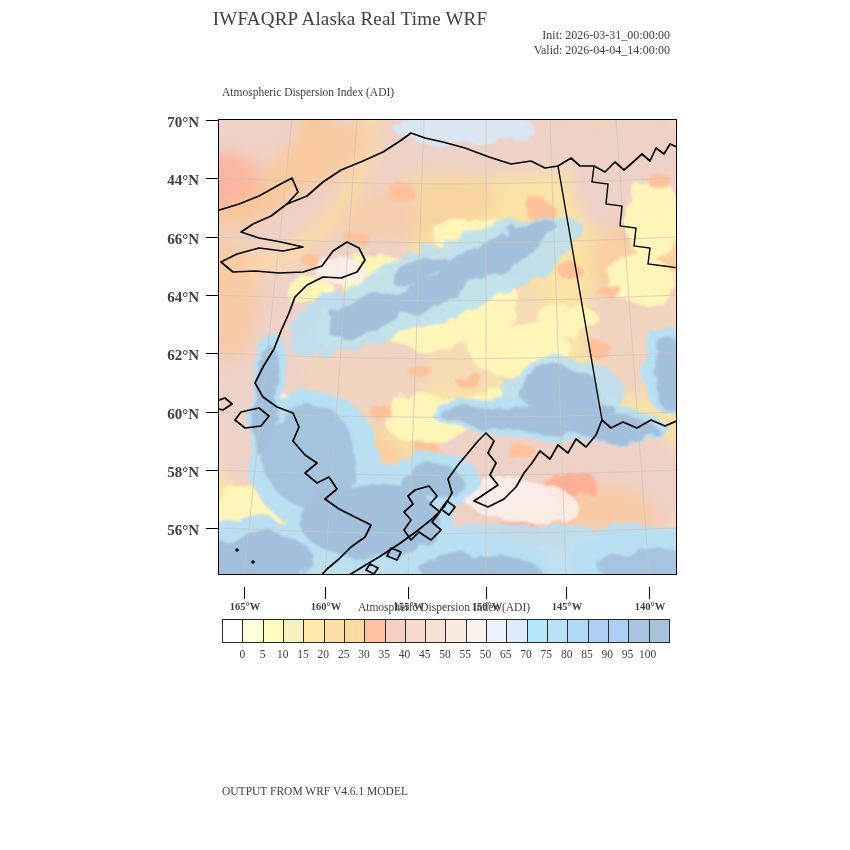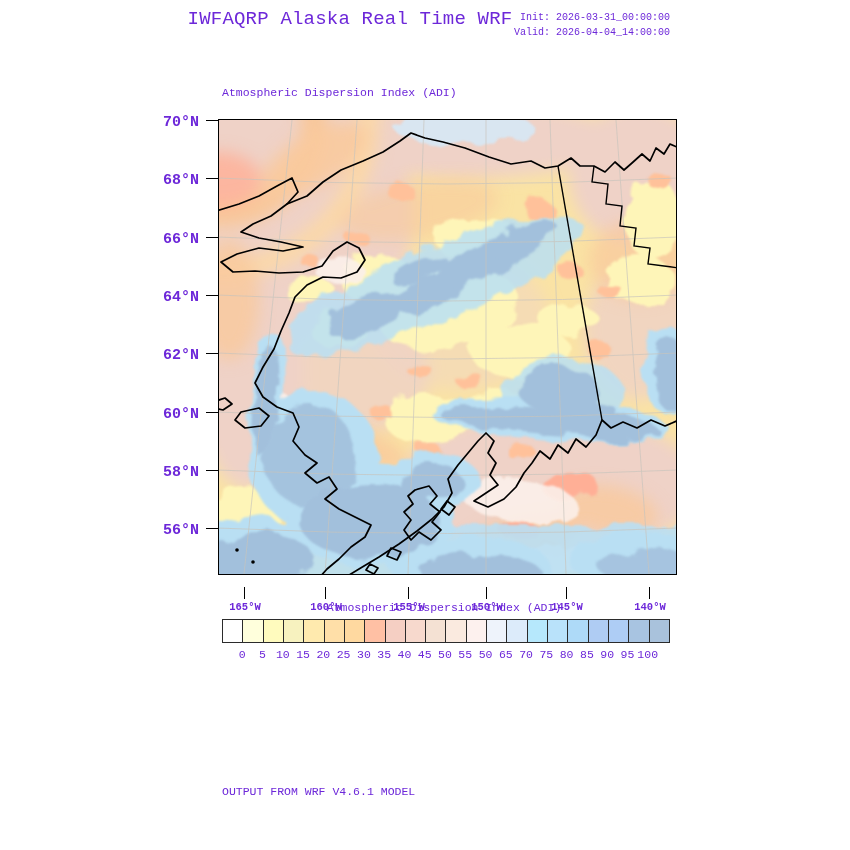--- a/index.html
+++ b/index.html
@@ -1,21 +1,21 @@
 <!DOCTYPE html>
 <html><head>
 <meta charset="utf-8">
 <style>
   html,body{margin:0;padding:0;background:#fff;}
   .page{position:relative;width:844px;height:850px;background:#ffffff;overflow:hidden;
-        font-family:Liberation Mono, monospace;color:#6d28d9;}
+        font-family:Liberation Serif, serif;color:#404040;}
   .title{position:absolute;left:350px;top:8px;transform:translateX(-50%);
          font-size:19px;letter-spacing:.2px;white-space:nowrap;}
-  .initblock{position:absolute;right:174px;top:10px;text-align:right;
-             font-size:10px;line-height:15px;white-space:nowrap;}
+  .initblock{position:absolute;right:174px;top:28px;text-align:right;
+             font-size:12px;line-height:15px;white-space:nowrap;}
   .field-label{position:absolute;left:222px;top:86px;font-size:11.5px;}
   .map-area{position:absolute;left:218px;top:119px;width:457px;height:454px;
             border:1.2px solid #000;box-sizing:content-box;}
   .map-area svg{display:block;width:457px;height:454px;}
   .ytick{position:absolute;left:-14px;height:0;width:14px;}
   .ymark{position:absolute;right:1px;top:0;width:12px;height:1.2px;background:#000;}
   .ylabel{position:absolute;right:20px;top:-6px;font-size:15px;white-space:nowrap;}
   .xtick{position:absolute;bottom:-13px;width:0;}
   .xmark{position:absolute;left:0;top:0;width:1.2px;height:12px;background:#000;}
   .xlabel{position:absolute;top:14px;left:1px;transform:translateX(-50%);
@@ -204,21 +204,21 @@
         <path d="M 375 46 L 373 62 L 389 64 L 387 84 L 403 86 L 401 106 L 417 108 L 415 126 L 431 128 L 429 144 L 445 146 L 460 148"></path>
       </g>
     </svg>
 
     <div class="ytick" style="top:0px">
         <i class="ymark"></i>
         <b class="ylabel">70°N</b>
       </div>
     <div class="ytick" style="top:58px">
         <i class="ymark"></i>
-        <b class="ylabel">68°N</b>
+        <b class="ylabel">44°N</b>
       </div>
     <div class="ytick" style="top:117px">
         <i class="ymark"></i>
         <b class="ylabel">66°N</b>
       </div>
     <div class="ytick" style="top:175px">
         <i class="ymark"></i>
         <b class="ylabel">64°N</b>
       </div>
     <div class="ytick" style="top:233px">

